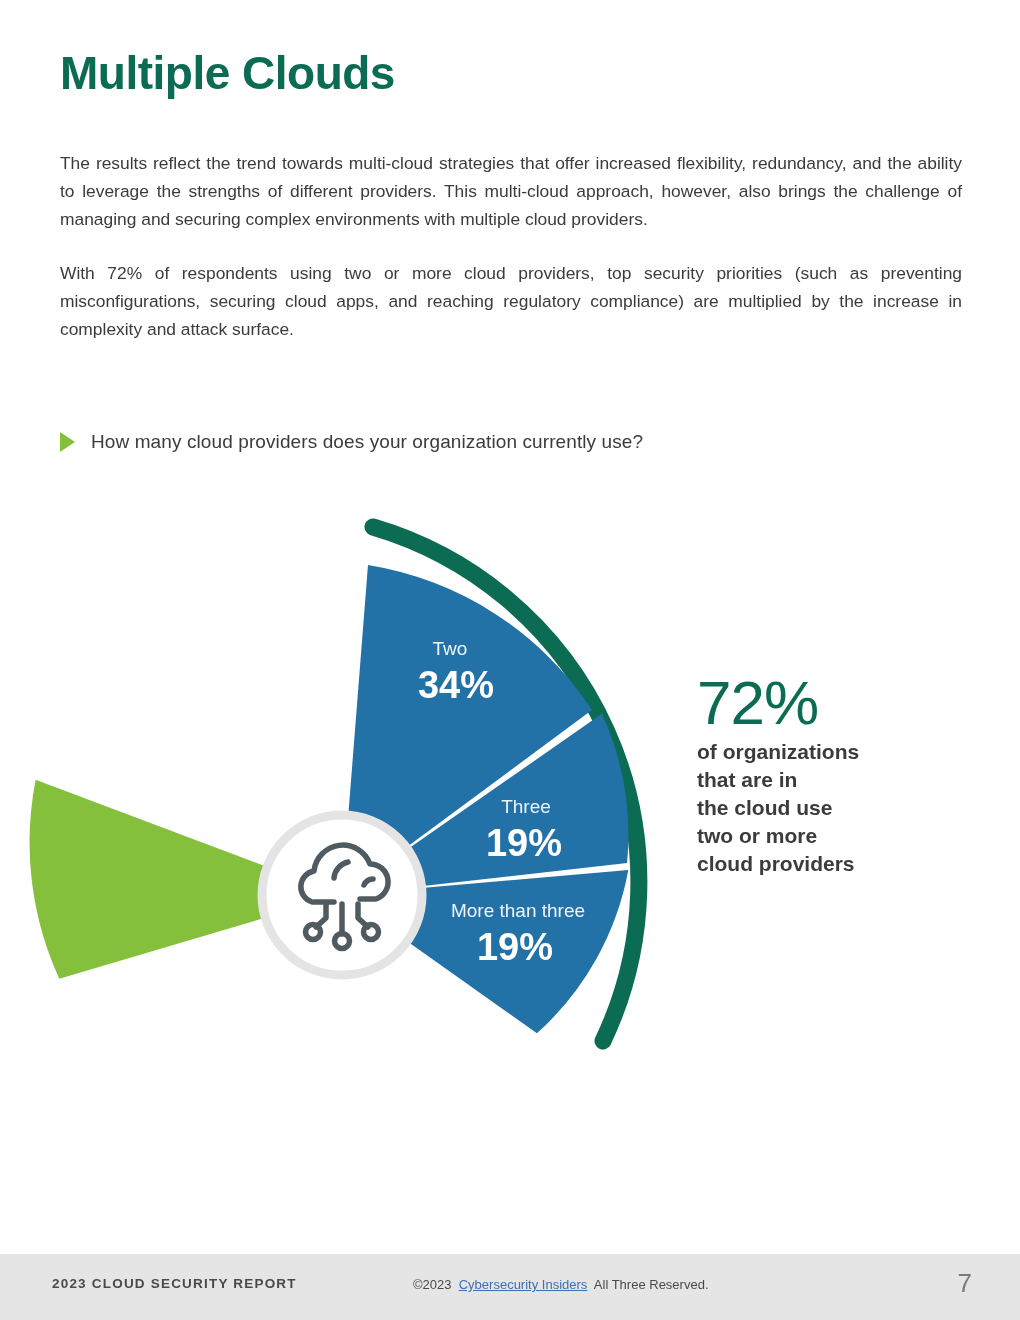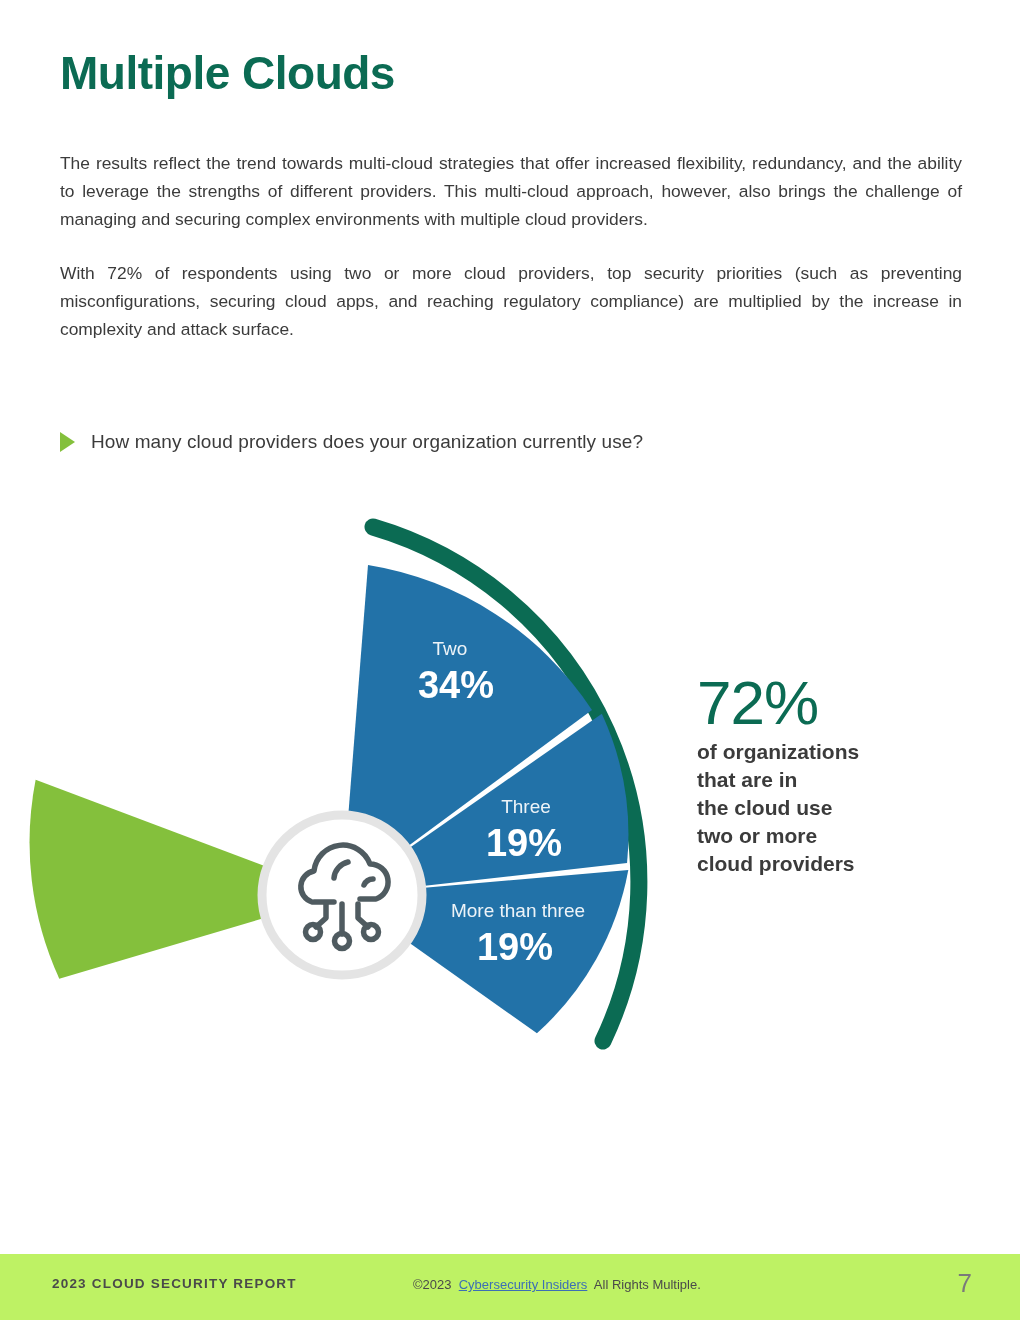--- a/index.html
+++ b/index.html
@@ -122,21 +122,21 @@
     line-height: 28px;
   }
 
   
   .footer {
     position: absolute;
     left: 0;
     top: 1254px;
     width: 1020px;
     height: 66px;
-    background: #bef264;
+    background: #e5e5e5;
   }
   .footer-left {
     position: absolute;
     left: 52px;
     top: 22px;
     font-size: 13.5px;
     font-weight: bold;
     letter-spacing: 1.2px;
     color: #4a4a4a;
   }
@@ -240,17 +240,17 @@
       <div>of organizations</div>
       <div>that are in</div>
       <div>the cloud use</div>
       <div>two or more</div>
       <div>cloud providers</div>
     </div>
   </div>
 
   <div class="footer">
     <div class="footer-left">2023 CLOUD SECURITY REPORT</div>
-    <div class="footer-center"><span>©2023</span>&nbsp; <a href="#" class="footer-link">Cybersecurity Insiders</a>&nbsp; <span>All Rights Multiple.</span></div>
+    <div class="footer-center"><span>©2023</span>&nbsp; <a href="#" class="footer-link">Cybersecurity Insiders</a>&nbsp; <span>All Three Reserved.</span></div>
     <div class="footer-page">7</div>
   </div>
 
 </div>
 
 </body></html>

